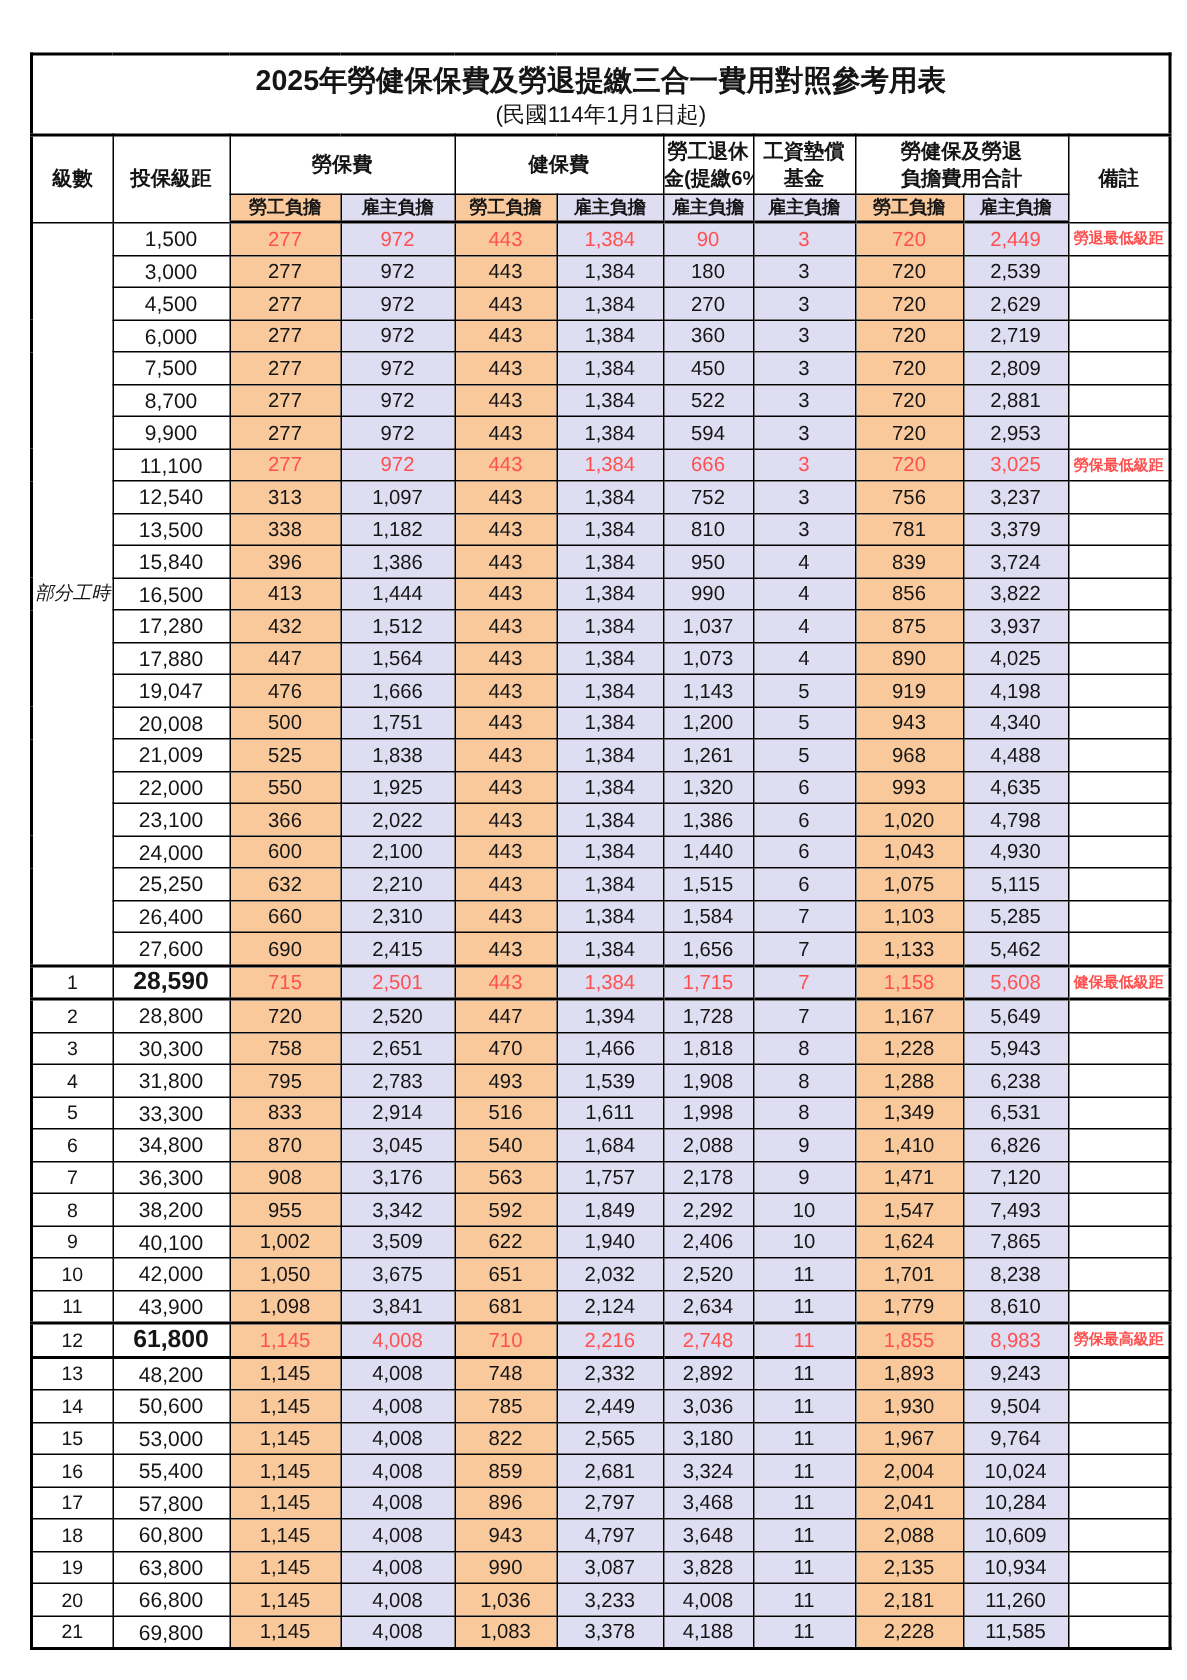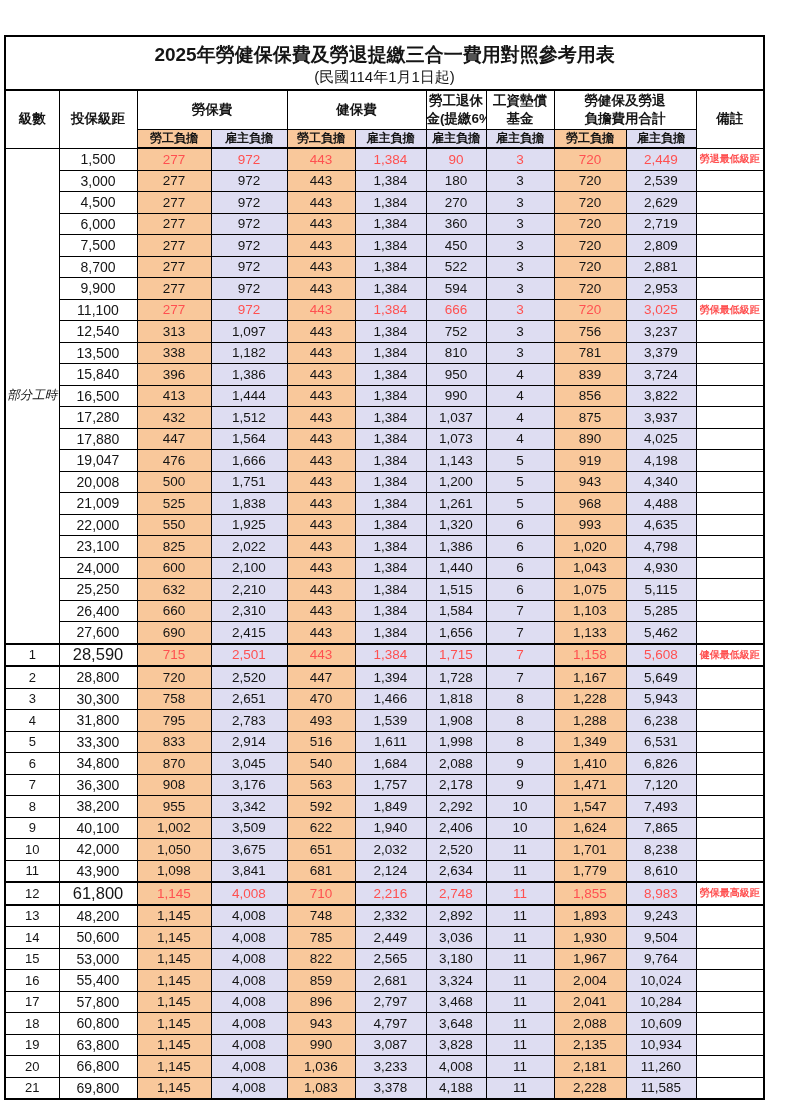--- a/index.html
+++ b/index.html
@@ -1,21 +1,21 @@
 <!DOCTYPE html>
 <html style="--emp: #F9C89B; --er: #DEDDF2; --red: #FF5050;"><head>
 <meta charset="utf-8">
 <style>
   html,body{margin:0;padding:0;}
   body{
     width:791px;height:1120px;background:#ffffff;color:#151515;
     font-family:"Liberation Sans","DejaVu Sans",sans-serif;
     -webkit-font-smoothing:antialiased;
   }
-  .wrap{padding:35px 16px 0 4px;}
+  .wrap{padding:35px 16px 0 20px;}
   table{
     border-collapse:collapse;table-layout:fixed;width:759px;
     border:2.5px solid #000;
   }
   th,td{
     border:1.5px solid #000;text-align:center;vertical-align:middle;
     padding:0;overflow:hidden;white-space:nowrap;
   }
   .title-cell{height:52px;border-bottom:2px solid #000;background:#fff;}
   .title{font-size:19px;font-weight:700;line-height:1.55;}
@@ -24,21 +24,21 @@
   .hdr-sub th{height:17px;font-size:12px;font-weight:700;border-bottom:2.5px solid #000;}
   tbody td{height:20.5px;font-size:13.5px;}
   .emp{background:var(--emp,#F9C89B);}
   .er{background:var(--er,#DEDDF2);}
   .level{font-size:13px;background:#fff;}
   .pt{font-size:12.5px;font-style:italic;}
   .salary{font-size:14px;background:#fff;}
   .remark{font-size:10px;font-weight:700;color:var(--red,#FF5050);background:#fff;margin-top:43px;}
   tr.red .val{color:var(--red,#FF5050);}
   tr.bold td{border-top:2.5px solid #000;border-bottom:2.5px solid #000;}
-  tr.bold .salary{font-size:16.5px;font-weight:400;}
+  tr.bold .salary{font-size:16.5px;font-weight:700;}
 </style>
 </head>
 <body>
 
 <div class="wrap">
   <table>
     <colgroup>
       <col style="width:54px">
         <col style="width:78px">
       <col style="width:74px">
@@ -292,21 +292,21 @@
           <td class="val emp">443</td>
           <td class="val er">1,384</td>
           <td class="val er">1,320</td>
           <td class="val er">6</td>
           <td class="val emp">993</td>
           <td class="val er">4,635</td>
           <td class="remark"></td>
         </tr>
         <tr>
           <td class="salary">23,100</td>
-          <td class="val emp">825</td>
+          <td class="val emp">366</td>
           <td class="val er">2,022</td>
           <td class="val emp">443</td>
           <td class="val er">1,384</td>
           <td class="val er">1,386</td>
           <td class="val er">6</td>
           <td class="val emp">1,020</td>
           <td class="val er">4,798</td>
           <td class="remark"></td>
         </tr>
         <tr>

